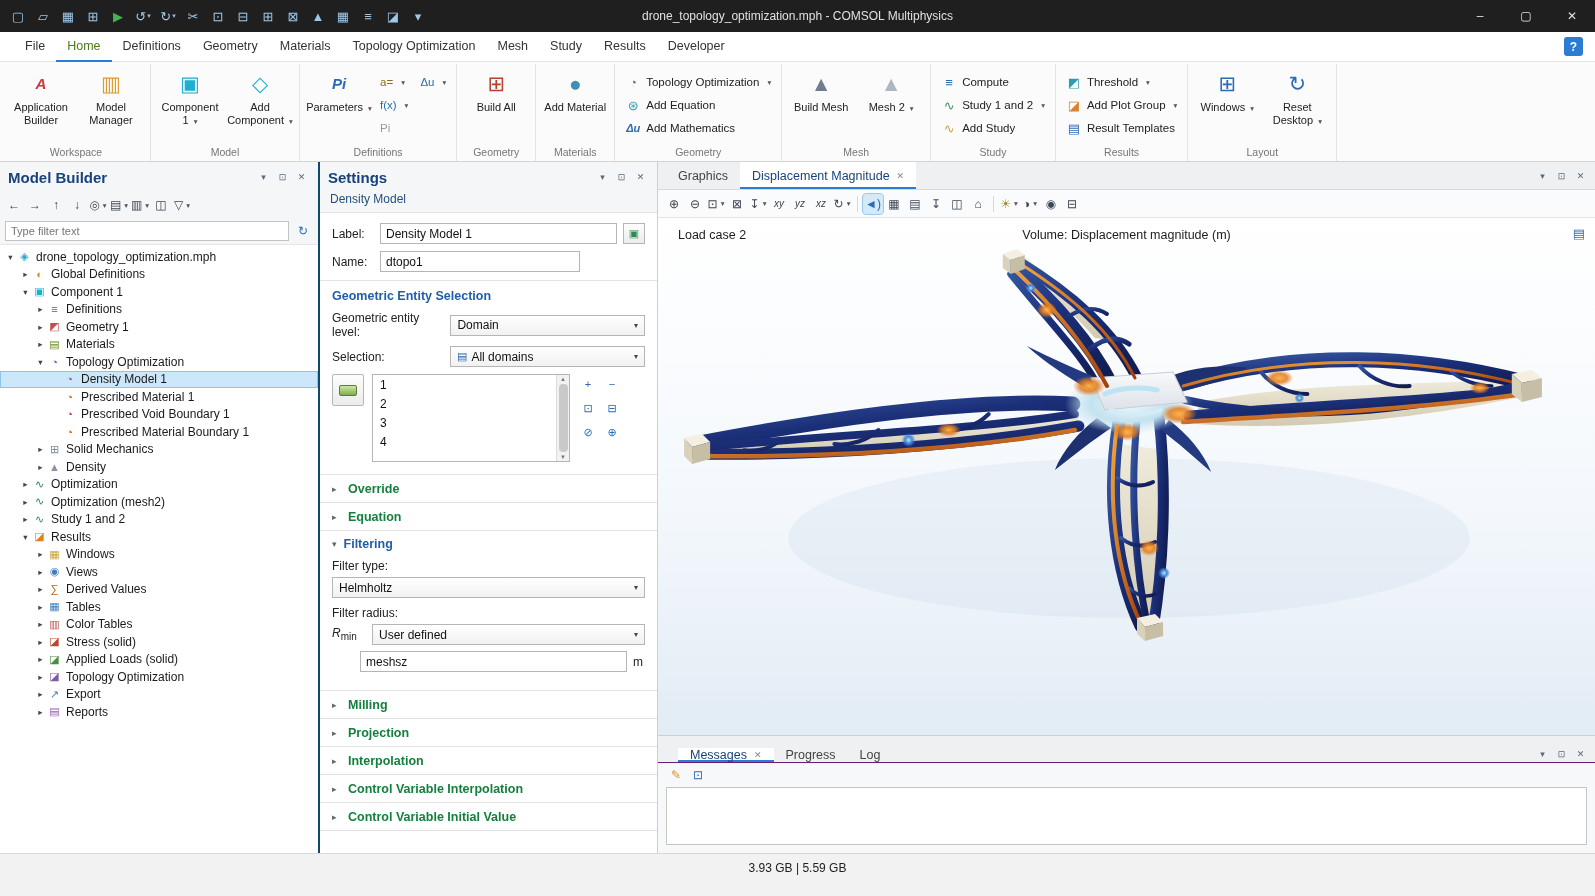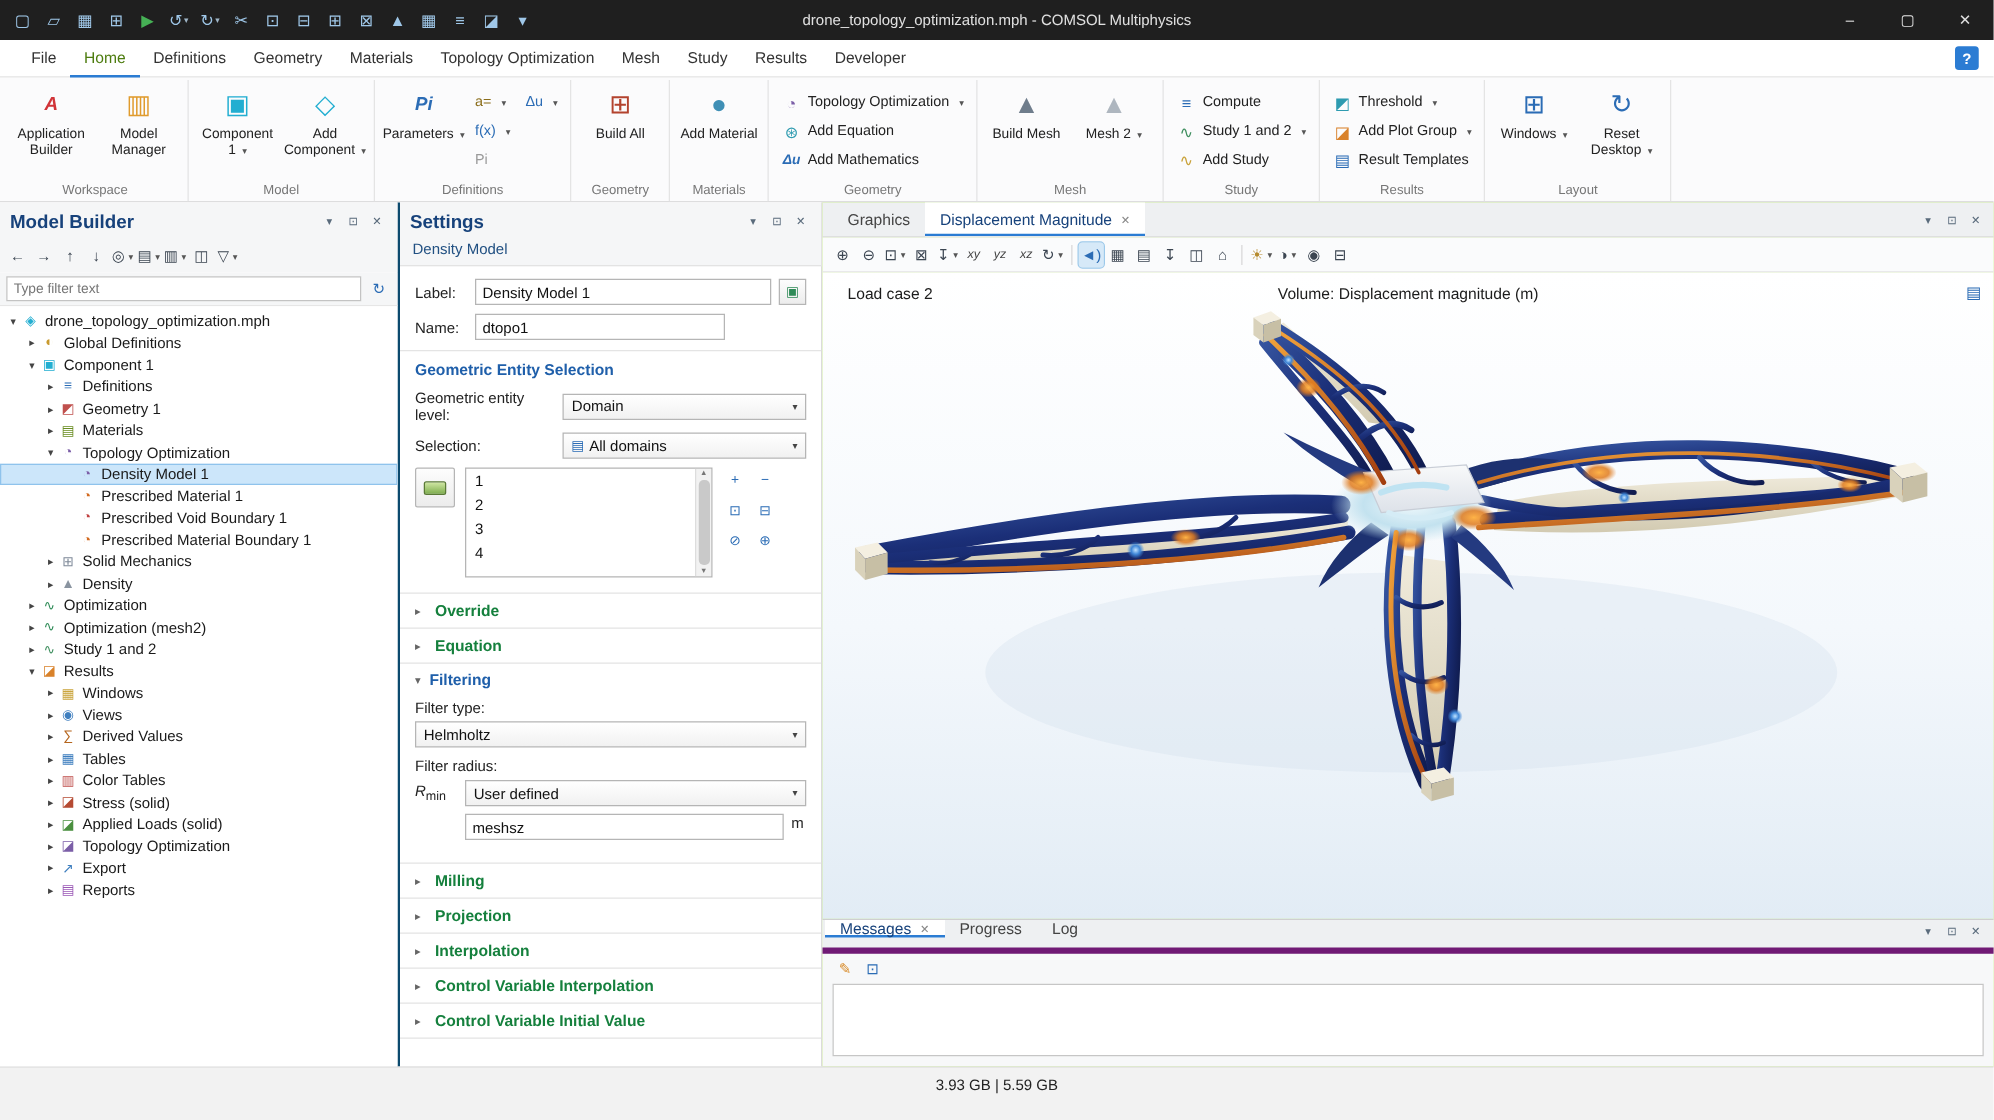--- a/index.html
+++ b/index.html
@@ -72,36 +72,36 @@
 .sel-icons{display:grid;grid-template-columns:20px 20px;grid-auto-rows:20px;gap:4px;align-content:start}
 .sel-ic{border:1px solid transparent;font-size:11px;color:#2b6cb5;display:flex;align-items:center;justify-content:center}
 .section-row{border-top:1px solid #e4e4e4;height:28px;display:flex;align-items:center;gap:7px;margin:0 -12px;padding:0 12px}
 .section-row .chev{color:#666;font-size:9px;width:9px}
 .section-row .stitle{color:#15803d;font-weight:bold;font-size:12.5px}
 .sec-open{border-top:1px solid #e4e4e4;margin:0 -12px;padding:6px 12px 10px}
 .sec-open .shead{display:flex;align-items:center;gap:7px;margin-bottom:8px}
 .fld-label{font-size:12px;margin-bottom:4px;color:#222}
 .rmin-row{display:flex;align-items:center;gap:6px;margin-bottom:6px}
 .rmin{width:34px;font-size:12px;color:#222;flex:none}
-.expr-row{display:flex;gap:6px;margin:0 0 8px 40px}
+.expr-row{display:flex;align-items:center;gap:6px;margin:0 0 8px 28px}
 .unit{font-size:12px;color:#222;width:12px}
 .gfx-panel{flex:1;display:flex;flex-direction:column;background:#bef264;min-width:0}
 .gtabs{height:28px;background:#eef0f2;display:flex;align-items:stretch;padding-left:8px;border-bottom:1px solid #d9d9d9}
 .gtab{display:flex;align-items:center;padding:0 12px;font-size:12.5px;color:#444;gap:7px;white-space:nowrap}
 .gtab.active{background:#fff;color:#17427b;box-shadow:inset 0 -2px 0 #2b7cd3}
 .tab-close{font-size:9px;color:#888}
 .gtoolbar{height:28px;display:flex;align-items:center;gap:1px;padding:0 6px;background:#fafbfc;border-bottom:1px solid #e4e4e4}
 .canvas{flex:1;position:relative;background:linear-gradient(180deg,#ffffff 0%,#f4f8fc 55%,#e2ecf5 100%);overflow:hidden}
 .anno{position:absolute;top:10px;font-size:12.5px;color:#1c1c1c;white-space:nowrap}
 .anno-left{left:20px}
 .anno-center{left:50%;transform:translateX(-50%)}
 .canvas-corner-icon{position:absolute;top:8px;right:10px;font-size:13px;color:#2b6cb5}
 .canvas svg{position:absolute;inset:0;width:100%;height:100%}
 .msg-panel{height:118px;border-top:1px solid #cfcfcf;display:flex;flex-direction:column;background:#f7f8f9}
-.mtabs{height:27px;background:#eef0f2;display:flex;align-items:flex-start;padding-left:2px;border-bottom:5px solid #701a75}
+.mtabs{height:27px;background:#eef0f2;display:flex;align-items:flex-end;padding-left:20px;border-bottom:1px solid #701a75}
 .msg-toolbar{height:24px;display:flex;gap:2px;padding:2px 8px;align-items:center}
 .msg-box{flex:1;margin:0 8px 8px;background:#fff;border:1px solid #c6c6c6}
 .statusbar{height:43px;background:#f2f2f2;border-top:1px solid #d8d8d8;display:flex;justify-content:center;padding-top:7px;font-size:12px;color:#222}
 </style>
 </head>
 <body>
 
 <div class="titlebar">
   <div class="qa">
       <span class="qa-icon" style="color: rgb(159, 199, 232);">▢</span>

